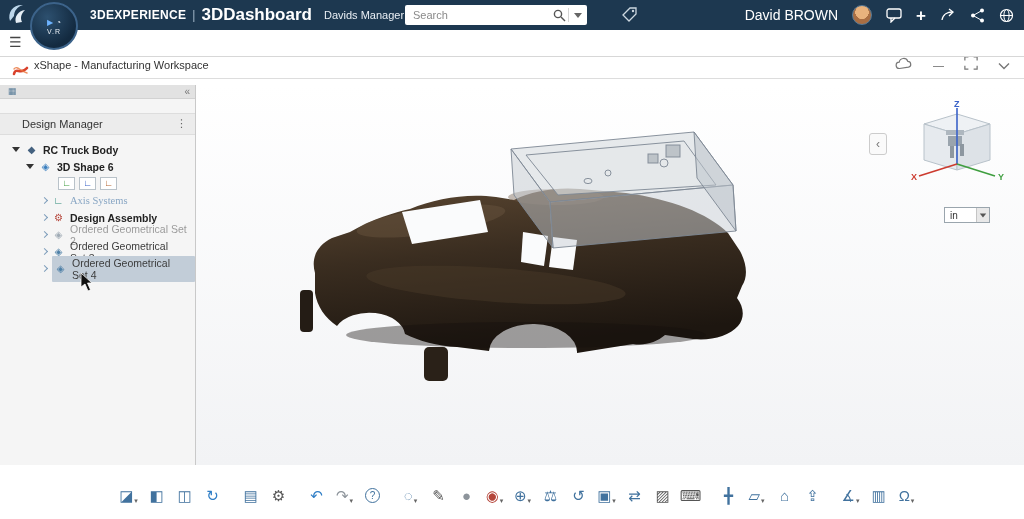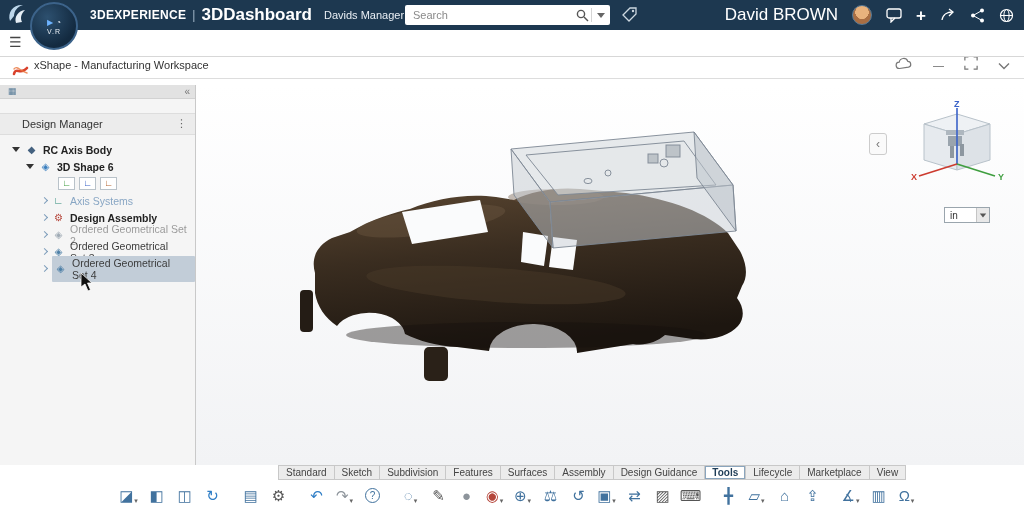--- a/index.html
+++ b/index.html
@@ -15,30 +15,30 @@
             align-items:center; justify-content:center; gap:1px; }
   .emblem .mini-ic { display:flex; gap:3px; align-items:center; font-size:8px; }
   .emblem .cap { color:#e8eef4; font-size:7px; letter-spacing:1px; }
   .brandwrap { position:absolute; left:90px; top:0; height:30px; display:flex; align-items:center; gap:6px; color:#fff; }
   .brand { font-size:12px; font-weight:bold; letter-spacing:.3px; }
   .divider { font-size:12px; color:#9fb4c6; }
   .appname { font-size:17px; font-weight:bold; }
   .dash { font-size:11px; color:#e8eef4; margin-left:6px; display:flex; align-items:center; gap:5px; }
   .chev { width:6px; height:6px; border-right:1.5px solid #cfdce8; border-bottom:1.5px solid #cfdce8;
           transform:rotate(45deg) translateY(-2px); display:inline-block; }
-  .search { position:absolute; left:405px; top:5px; width:205px; height:20px; background:#fff;
+  .search { position:absolute; left:405px; top:5px; width:182px; height:20px; background:#fff;
             border-radius:2px; display:flex; align-items:center; }
   .search .ph { flex:1; font-size:11px; color:#8a8a8a; padding-left:8px; }
   .search .sdiv { width:1px; height:14px; background:#d5d5d5; }
   .search .szone { width:18px; display:flex; align-items:center; justify-content:center; }
   .tri-down { width:0; height:0; border-left:4px solid transparent; border-right:4px solid transparent;
               border-top:5px solid #666; display:inline-block; }
   .tagicon { position:absolute; left:622px; top:7px; }
   .topright { position:absolute; right:10px; top:0; height:30px; display:flex; align-items:center; gap:14px; }
-  .username { color:#fff; font-size:17px; }
+  .username { color:#fff; font-size:14px; }
   .avatar { width:20px; height:20px; border-radius:50%;
             background:radial-gradient(circle at 50% 35%, #e8b27d 0 45%, #a96e43 46% 100%);
             border:1px solid #5a7b96; }
   .topic { display:flex; align-items:center; }
   .plus-ic { color:#fff; font-size:17px; font-weight:bold; line-height:1; }
 
   
   .appbar { position:absolute; top:30px; left:0; width:1024px; height:27px; background:#fff;
             border-bottom:1px solid #d7d7d7; z-index:10; }
   .burger { position:absolute; left:9px; top:34px; font-size:14px; color:#444; z-index:11; }
@@ -74,21 +74,21 @@
   .row { display:flex; align-items:center; height:17px; gap:5px; }
   .lvl0 { padding-left:12px; } .lvl1 { padding-left:26px; } .lvl2 { padding-left:42px; }
   .car-e { width:0; height:0; border-left:4px solid transparent; border-right:4px solid transparent;
            border-top:5px solid #333; flex:0 0 auto; }
   .car-c { width:5px; height:5px; border-right:1.4px solid #7d9dba; border-bottom:1.4px solid #7d9dba;
            transform:rotate(-45deg); flex:0 0 auto; }
   .ticon { width:13px; text-align:center; font-size:10px; line-height:13px; flex:0 0 auto; }
   .ic-part { color:#44617f; } .ic-cube { color:#3a7fbf; } .ic-axis { color:#2e8b7a; }
   .ic-gear { color:#b5453a; } .ic-set { color:#4f81a8; } .ic-set-mut { color:#a0abb5; }
   .tbold { font-weight:bold; color:#222; } .tnorm { color:#3c3c3c; }
-  .tmutb { color:#88a6c4; } .tmut { color:#9b9b9b; }
+  .tmutb { color:#88a6c4;font-family:Liberation Serif, serif; } .tmut { color:#9b9b9b; }
   .selwrap { background:#c2cdd8; display:flex; align-items:center; gap:5px; padding:1px 10px 1px 2px; border-radius:1px; }
   .mini { display:flex; gap:4px; margin:2px 0 2px 58px; }
   .mini span { width:17px; height:13px; border:1px solid #b9c2c9; background:#fff; font-size:9px;
                text-align:center; line-height:11px; }
   .m1 { color:#3f9e3f; } .m2 { color:#3a62c8; } .m3 { color:#b3622e; }
   .cursor { position:absolute; left:80px; top:272px; z-index:40; }
 
   
   .viewport { position:absolute; left:196px; top:85px; width:828px; height:380px;
               background:linear-gradient(#ffffff, #f2f3f5); }
@@ -270,21 +270,21 @@
   </div>
   <div class="pgap"></div>
   <div class="phead">
     <span>Design Manager</span>
     <span class="kebab">⋮</span>
   </div>
   <div class="tree">
     <div class="row lvl0">
       <span class="car-e"></span>
       <span class="ticon ic-part">◆</span>
-      <span class="tbold">RC Axis Body</span>
+      <span class="tbold">RC Truck Body</span>
     </div>
     <div class="row lvl1">
       <span class="car-e"></span>
       <span class="ticon ic-cube">◈</span>
       <span class="tbold">3D Shape 6</span>
     </div>
     <div class="mini">
       <span class="m1">∟</span>
       <span class="m2">∟</span>
       <span class="m3">∟</span>
@@ -397,33 +397,20 @@
 
   <div class="units">
     <span class="uv">in</span>
     <span class="uz">
         <span class="tri-down" style="border-top-color:#555;transform:scale(0.8)"></span>
       </span>
   </div>
 </div>
 
 <div class="bstrip">
-  <div class="vtabs">
-    <span class="vtab">Standard</span>
-    <span class="vtab">Sketch</span>
-    <span class="vtab">Subdivision</span>
-    <span class="vtab">Features</span>
-    <span class="vtab">Surfaces</span>
-    <span class="vtab">Assembly</span>
-    <span class="vtab">Design Guidance</span>
-    <span class="vtab vactive">Tools</span>
-    <span class="vtab">Lifecycle</span>
-    <span class="vtab">Marketplace</span>
-    <span class="vtab">View</span>
-  </div>
   <div class="tbar">
     <span class="tbtn">
         <span class="g">◪</span>
         <span class="dc">▾</span>
       </span>
     <span class="tbtn">
         <span class="g">◧</span>
       </span>
     <span class="tbtn">
         <span class="g">◫</span>

